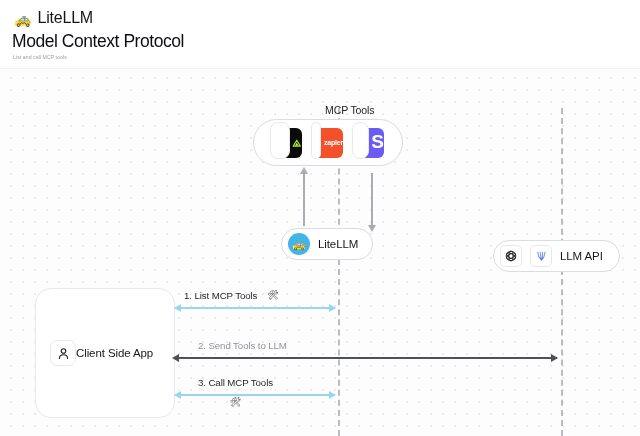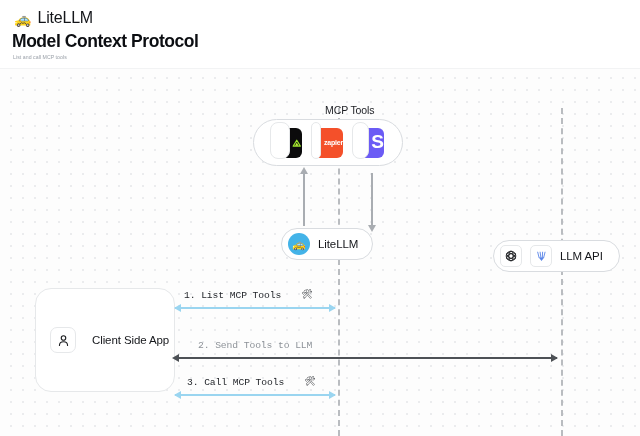--- a/index.html
+++ b/index.html
@@ -36,21 +36,21 @@
     letter-spacing: -0.2px;
     color: #14161a;
   }
 
   
   .page-title {
     position: absolute;
     left: 12px;
     top: 31px;
     font-size: 17.5px;
-    font-weight: bold;
+    font-weight: normal;
     letter-spacing: -0.45px;
     color: #0c0e12;
   }
   .page-subtitle {
     position: absolute;
     left: 13px;
     top: 54px;
     font-size: 5.2px;
     letter-spacing: 0.05px;
     color: #9aa0a8;
@@ -208,28 +208,28 @@
     justify-content: center;
     box-sizing: border-box;
   }
 
   
   .client-card {
     position: absolute;
     left: 35px;
     top: 220px;
     width: 140px;
-    height: 104px;
+    height: 130px;
     box-sizing: border-box;
     border: 1px solid #e6e8ea;
     border-radius: 16px;
     background: #ffffff;
     display: flex;
     align-items: center;
-    gap: 16px;
+    gap: 0;
     padding-left: 14px;
   }
   .client-icon {
     width: 26px; height: 26px;
     border-radius: 7px;
     border: 1px solid #e6e8ea;
     background: #fff;
     display: flex;
     align-items: center;
     justify-content: center;
@@ -257,22 +257,21 @@
     top: -3.5px;
   }
   .msg-text {
     position: absolute;
     top: -17px;
     font-size: 9.7px;
     letter-spacing: -0.1px;
     white-space: nowrap;
     display: flex;
     align-items: center;
-    gap: 20px;
-    font-family: Liberation Mono, monospace;
+    gap: 10px;
   }
   .blue .msg-line { background: #9ad5f0; }
   .blue .msg-text { color: #1e2126; }
   .dark .msg-line { background: #4d5156; }
   .dark .msg-text { color: #8d9298; }
 
   .msg1 { left: 175px; top: 239px; }
   .msg1 .msg-line { width: 160px; }
   .msg1 .head-left  { left: -1px;  border-right: 7px solid #9ad5f0; }
   .msg1 .head-right { left: 154px; border-left: 7px solid #9ad5f0; }
@@ -281,21 +280,21 @@
   .msg2 { left: 175px; top: 289px; }
   .msg2 .msg-line { width: 382px; }
   .msg2 .head-left { left: -3px; border-right: 7px solid #4d5156; }
   .msg2 .head-right { left: 376px; border-left: 7px solid #4d5156; }
   .msg2 .msg-text { left: 23px; }
 
   .msg3 { left: 175px; top: 326px; }
   .msg3 .msg-line { width: 160px; }
   .msg3 .head-left  { left: -1px;  border-right: 7px solid #9ad5f0; }
   .msg3 .head-right { left: 154px; border-left: 7px solid #9ad5f0; }
-  .msg3 .msg-text { left: 12px; }
+  .msg3 .msg-text { left: 23px; flex-direction: column; }
 
   .tool-emoji { font-size: 9px; line-height: 1; }
 </style>
 </head>
 <body>
 
 <div class="brand">
   <span class="brand-logo">🚕</span>
   <span class="brand-name">LiteLLM</span>
 </div>

